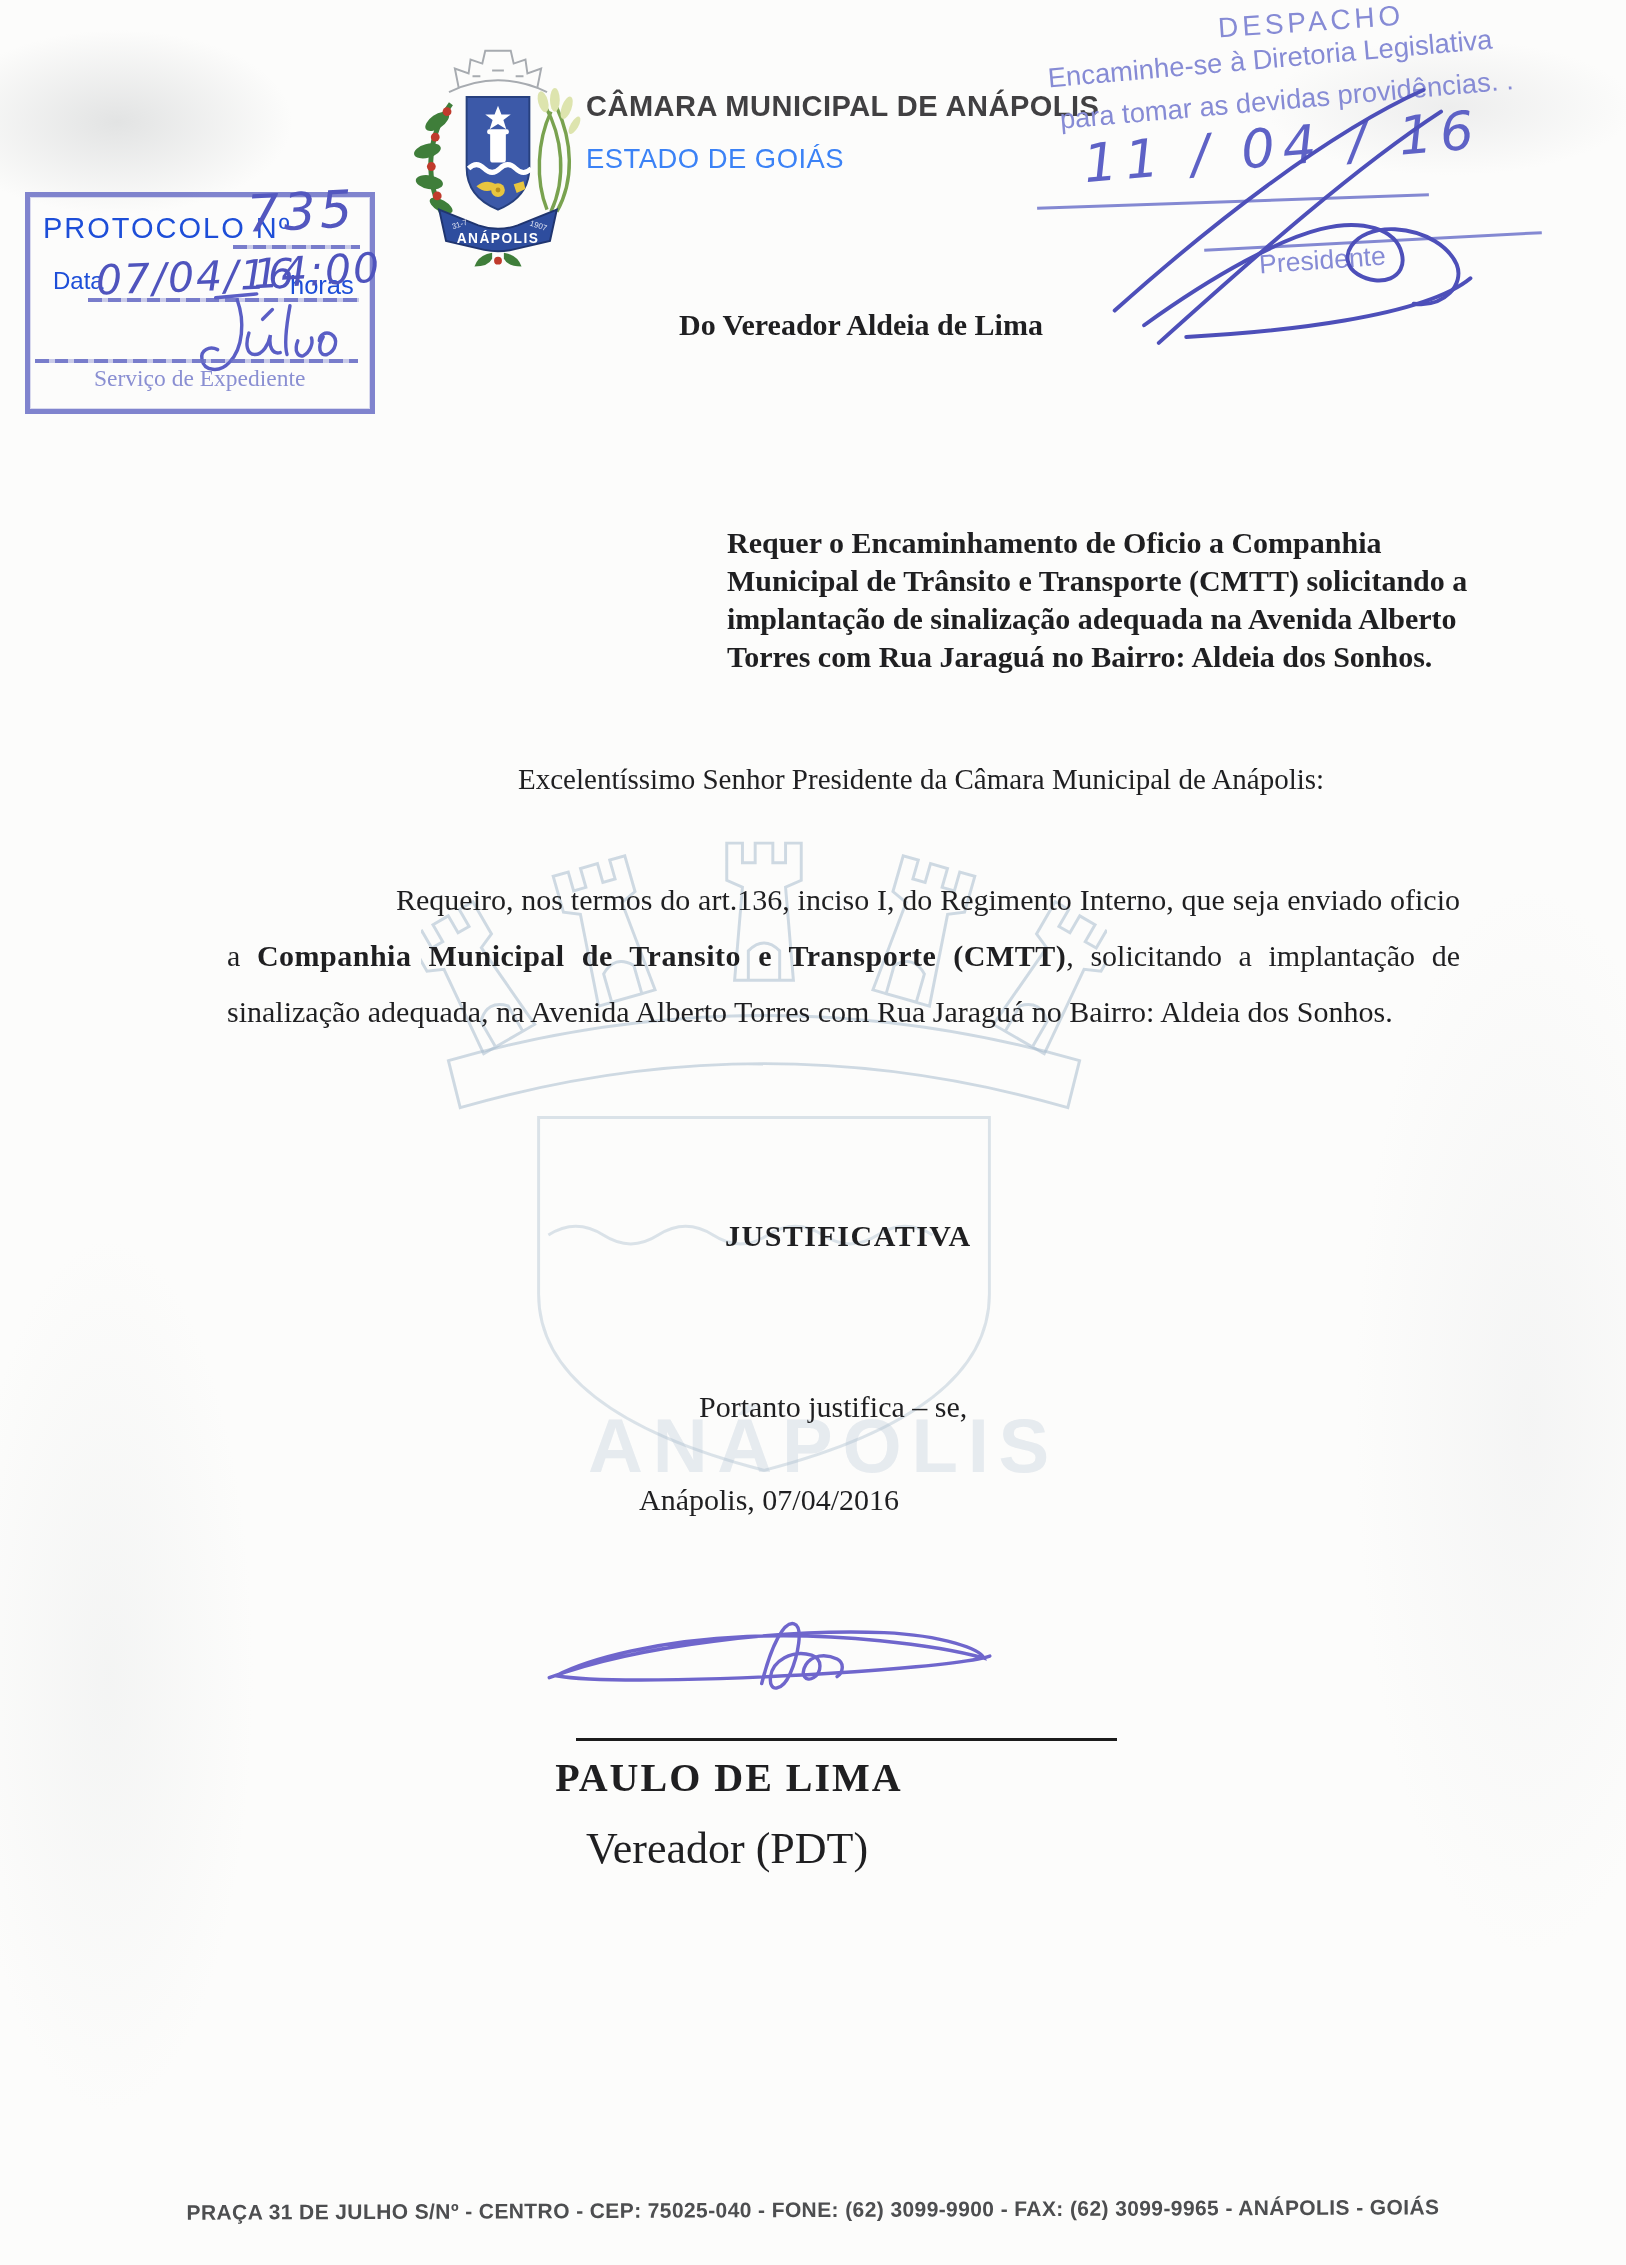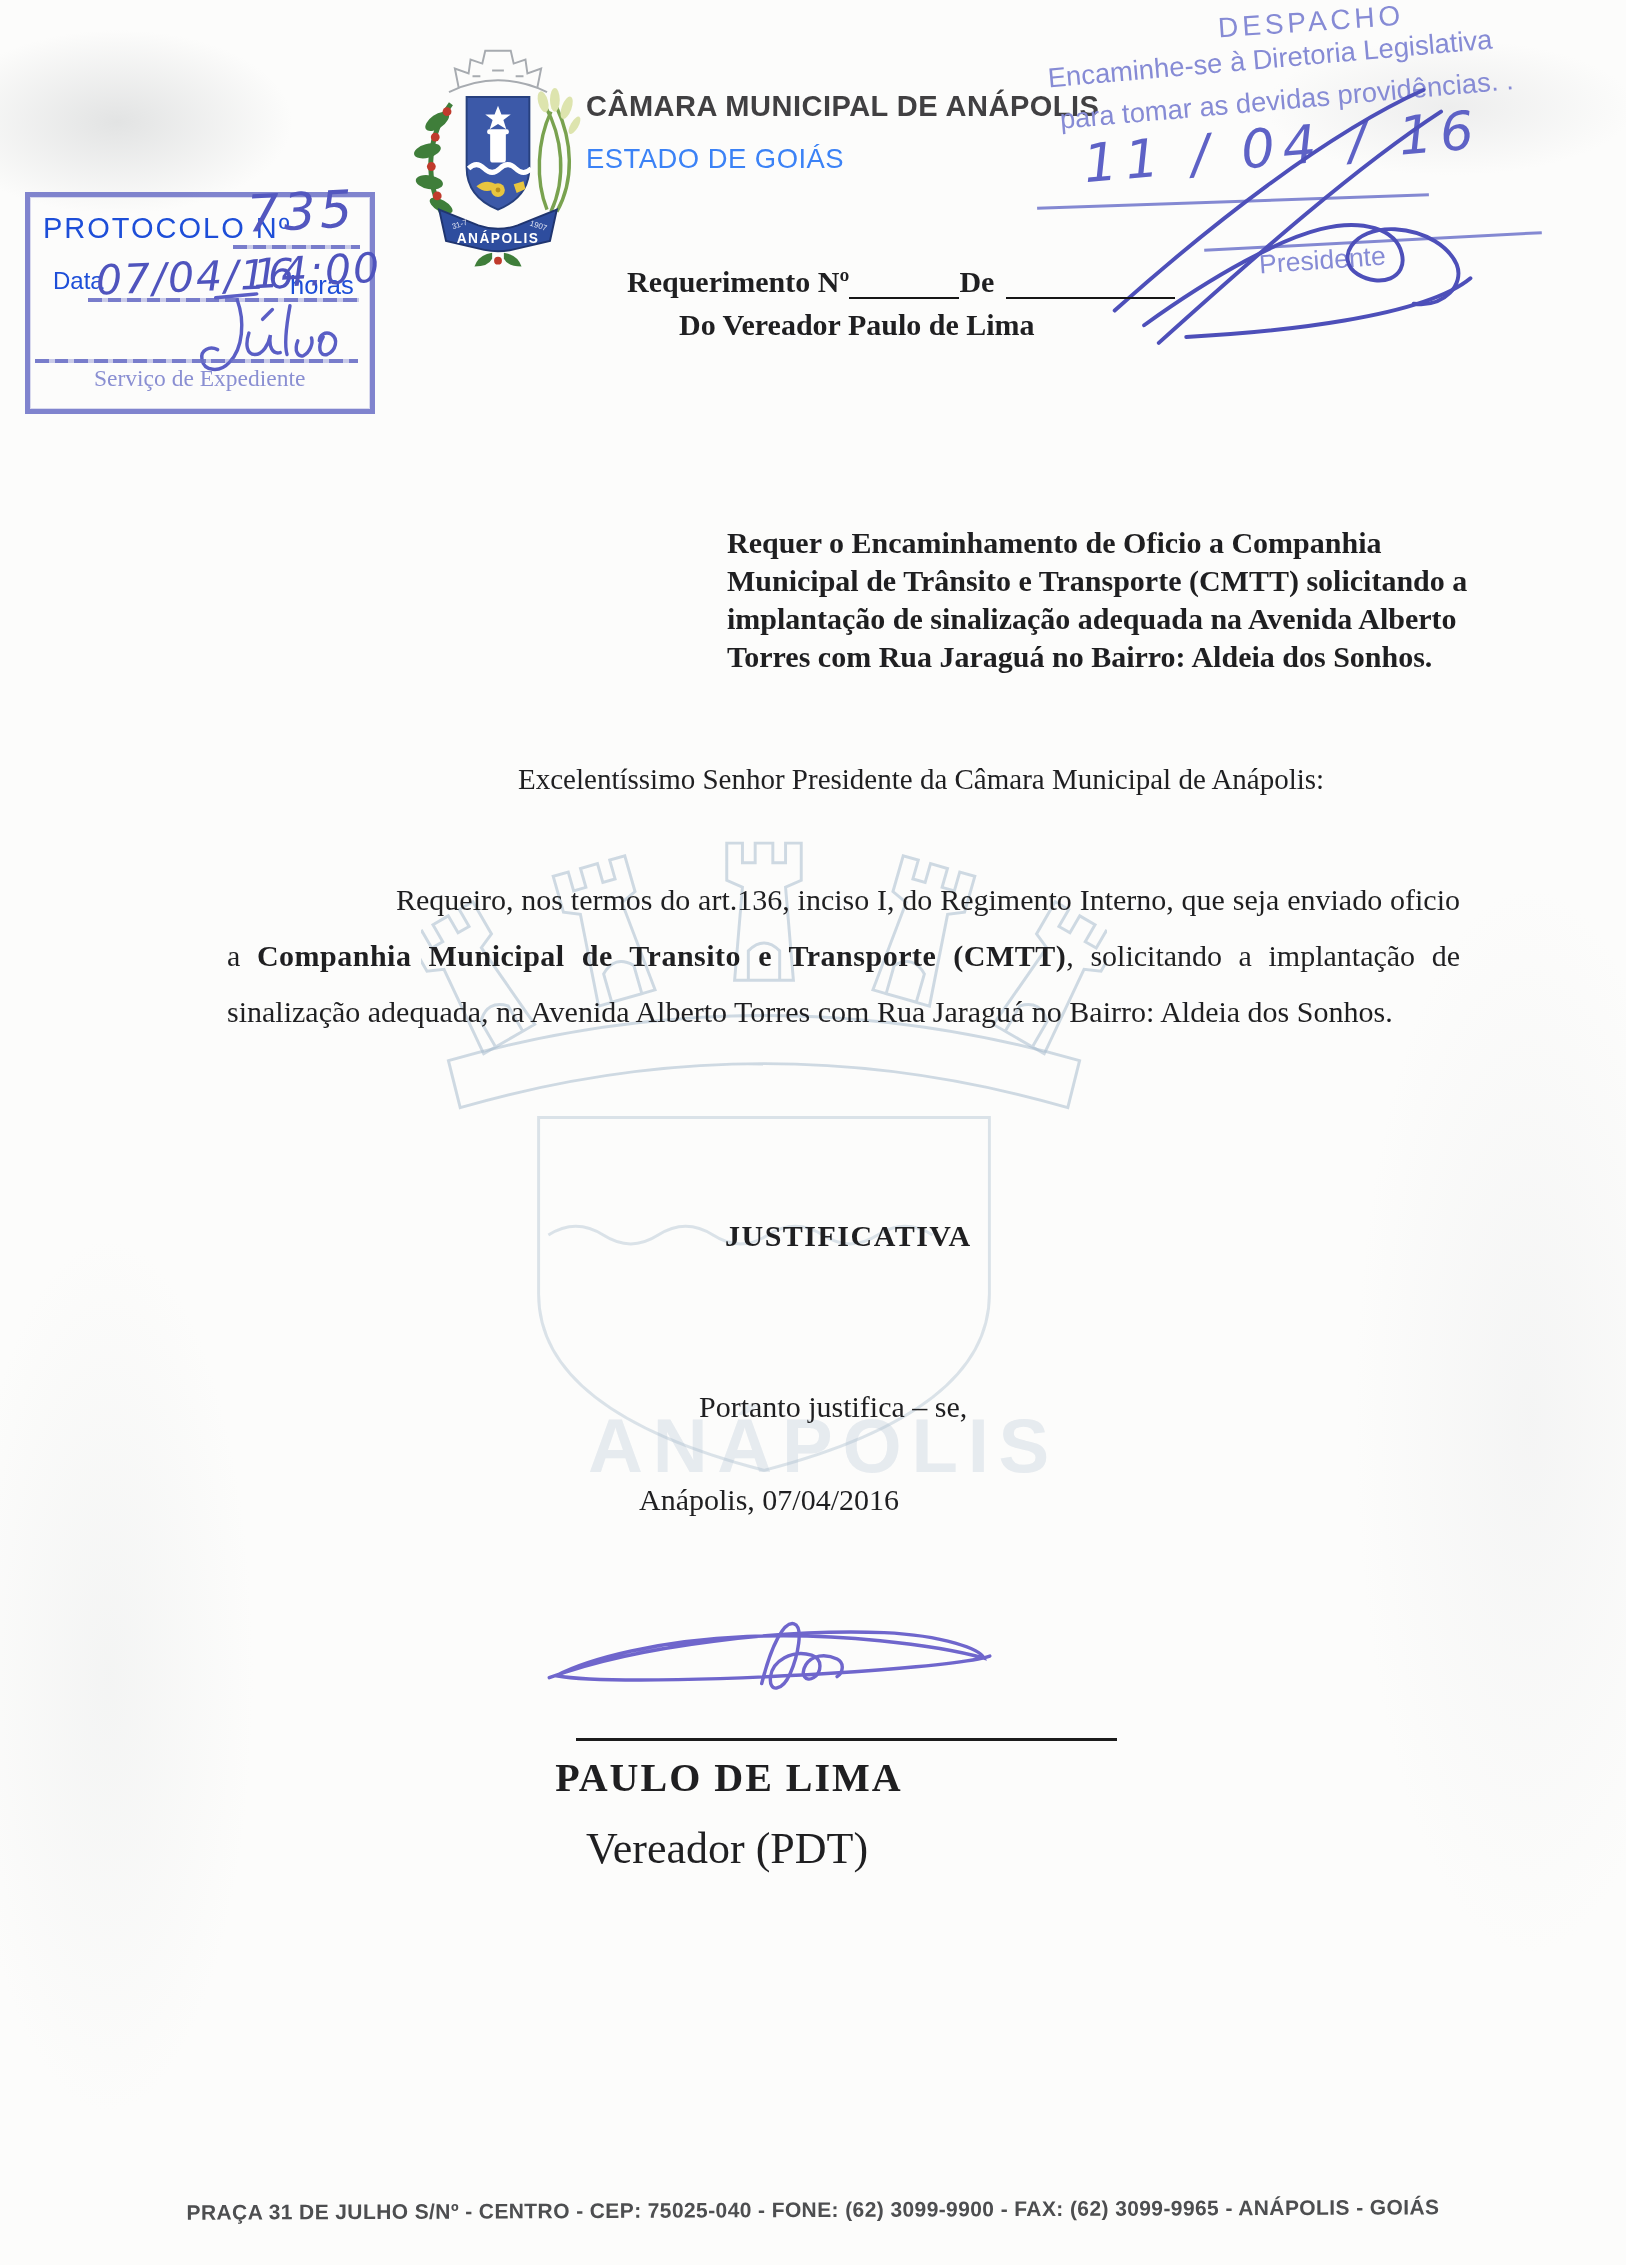--- a/index.html
+++ b/index.html
@@ -190,24 +190,21 @@
       <path d="M104,44 C100,56 102,66 110,66 C118,66 124,56 126,46 C124,58 128,66 136,64"></path>
       <path d="M118,30 L128,20"></path>
       <path d="M146,16 C142,38 140,56 143,66"></path>
       <path d="M154,52 C150,62 154,69 160,67 C166,64 170,55 168,49"></path>
       <path d="M180,48 C174,58 176,68 184,66 C193,62 196,50 188,45 C182,42 176,46 176,52"></path>
     </svg>
   </div>
   <div class="abs hline proto-line3"></div>
   <div class="abs proto-dept">Serviço de Expediente</div>
 
-  <div class="abs req-line1">
-    <span>Requerimento Nº</span><span class="req-blank req-b1"></span><span>De</span><span class="req-blank req-b2"></span>
-  </div>
-  <div class="abs req-line2">Do Vereador Paulo de Lima</div>
+  <div class="abs req-line2">Do Vereador Aldeia de Lima</div>
 
   <div class="abs vocative">Excelentíssimo Senhor Presidente da Câmara Municipal de Anápolis:</div>
 
   <div class="abs ementa">Requer o Encaminhamento de Oficio a Companhia Municipal de Trânsito e Transporte (CMTT) solicitando a implantação de sinalização adequada na Avenida Alberto Torres com Rua Jaraguá no Bairro: Aldeia dos Sonhos.</div>
 
   <div class="abs bodytext">
     <span>Requeiro, nos termos do art.136, inciso I, do Regimento Interno, que seja enviado oficio a </span><b>Companhia Municipal de Transito e Transporte (CMTT)</b><span>, solicitando a implantação de sinalização adequada, na Avenida Alberto Torres com Rua Jaraguá no Bairro: Aldeia dos Sonhos.</span>
   </div>
 
   <div class="abs just-title">JUSTIFICATIVA</div>

